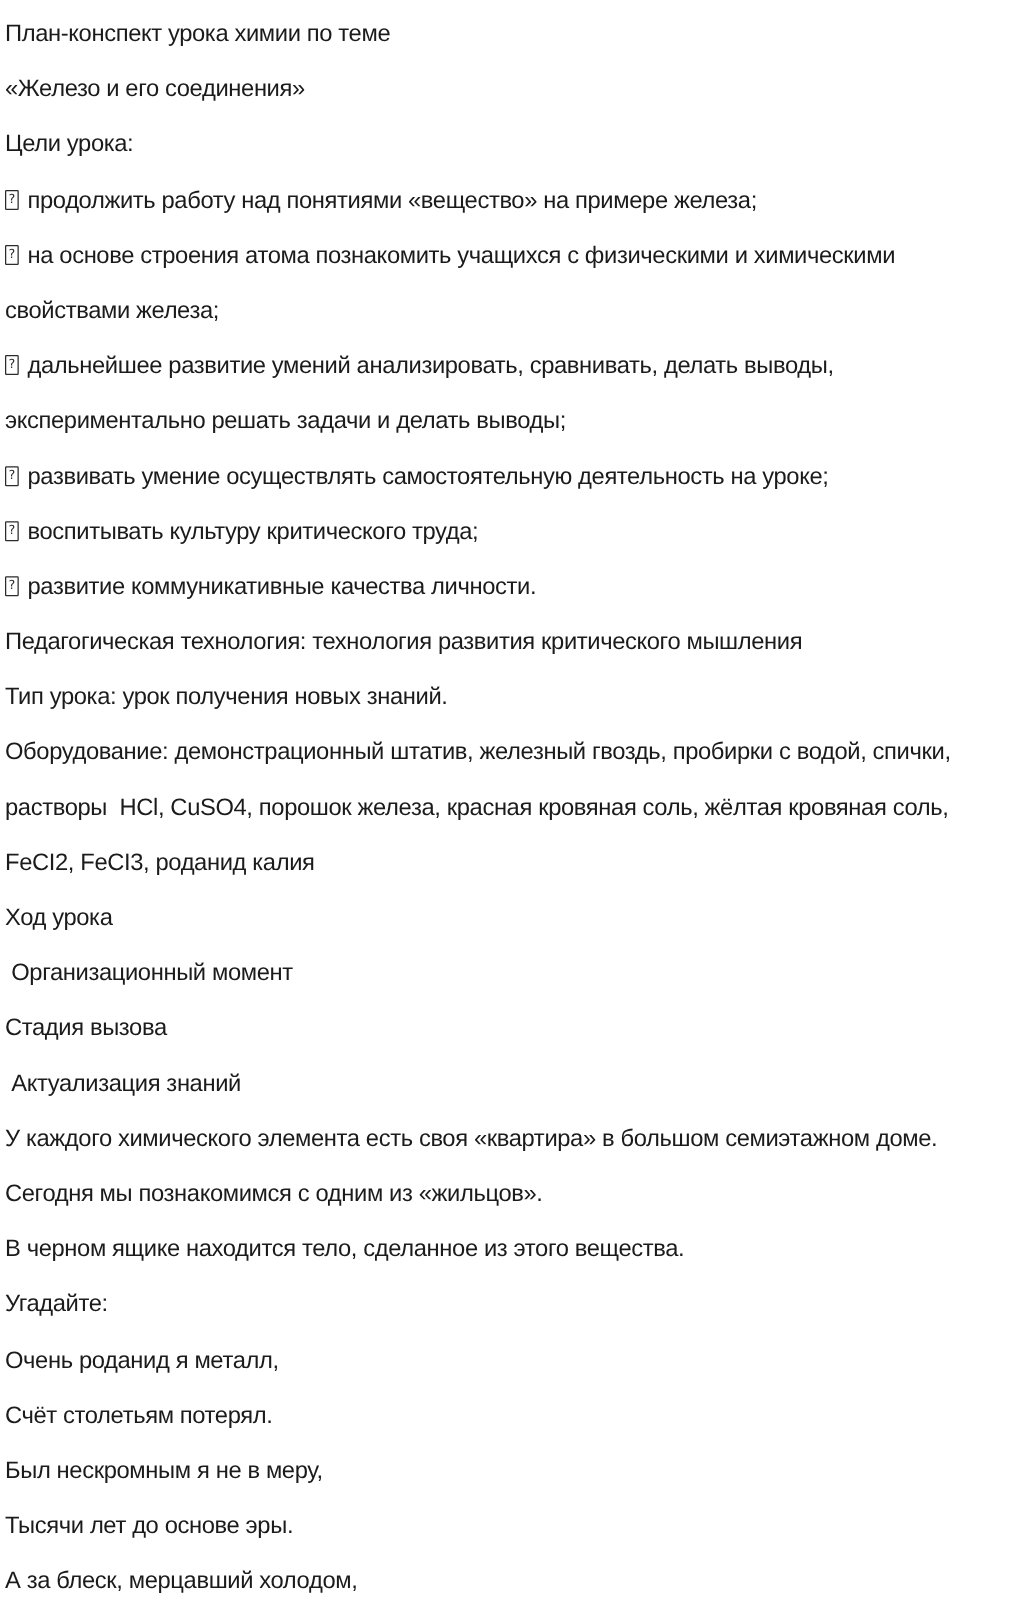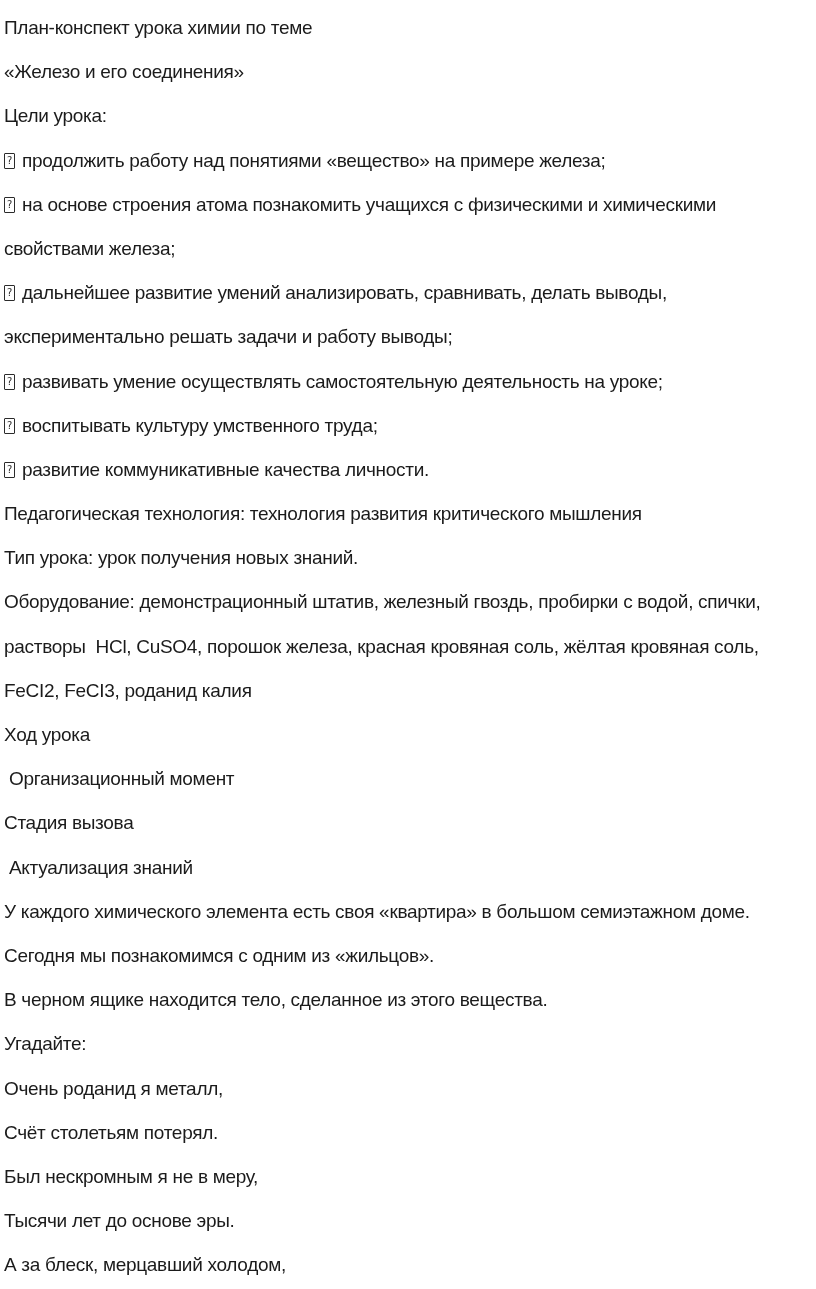--- a/index.html
+++ b/index.html
@@ -63,25 +63,25 @@
   <div class="line"><span class="txt">Цели урока:</span></div>
 
   <div class="line"><span class="tofu"><span class="q">?</span></span><span class="txt">продолжить работу над понятиями «вещество» на примере железа;</span></div>
 
   <div class="line"><span class="tofu"><span class="q">?</span></span><span class="txt">на основе строения атома познакомить учащихся с физическими и химическими</span></div>
 
   <div class="line"><span class="txt">свойствами железа;</span></div>
 
   <div class="line"><span class="tofu"><span class="q">?</span></span><span class="txt">дальнейшее развитие умений анализировать, сравнивать, делать выводы,</span></div>
 
-  <div class="line"><span class="txt">экспериментально решать задачи и работу выводы;</span></div>
+  <div class="line"><span class="txt">экспериментально решать задачи и делать выводы;</span></div>
 
   <div class="line"><span class="tofu"><span class="q">?</span></span><span class="txt">развивать умение осуществлять самостоятельную деятельность на уроке;</span></div>
 
-  <div class="line"><span class="tofu"><span class="q">?</span></span><span class="txt">воспитывать культуру умственного труда;</span></div>
+  <div class="line"><span class="tofu"><span class="q">?</span></span><span class="txt">воспитывать культуру критического труда;</span></div>
 
   <div class="line"><span class="tofu"><span class="q">?</span></span><span class="txt">развитие коммуникативные качества личности.</span></div>
 
   <div class="line"><span class="txt">Педагогическая технология: технология развития критического мышления</span></div>
 
   <div class="line"><span class="txt">Тип урока: урок получения новых знаний.</span></div>
 
   <div class="line"><span class="txt">Оборудование: демонстрационный штатив, железный гвоздь, пробирки с водой, спички,</span></div>
 
   <div class="line"><span class="txt">растворы  HCl, CuSO4, порошок железа, красная кровяная соль, жёлтая кровяная соль,</span></div>

